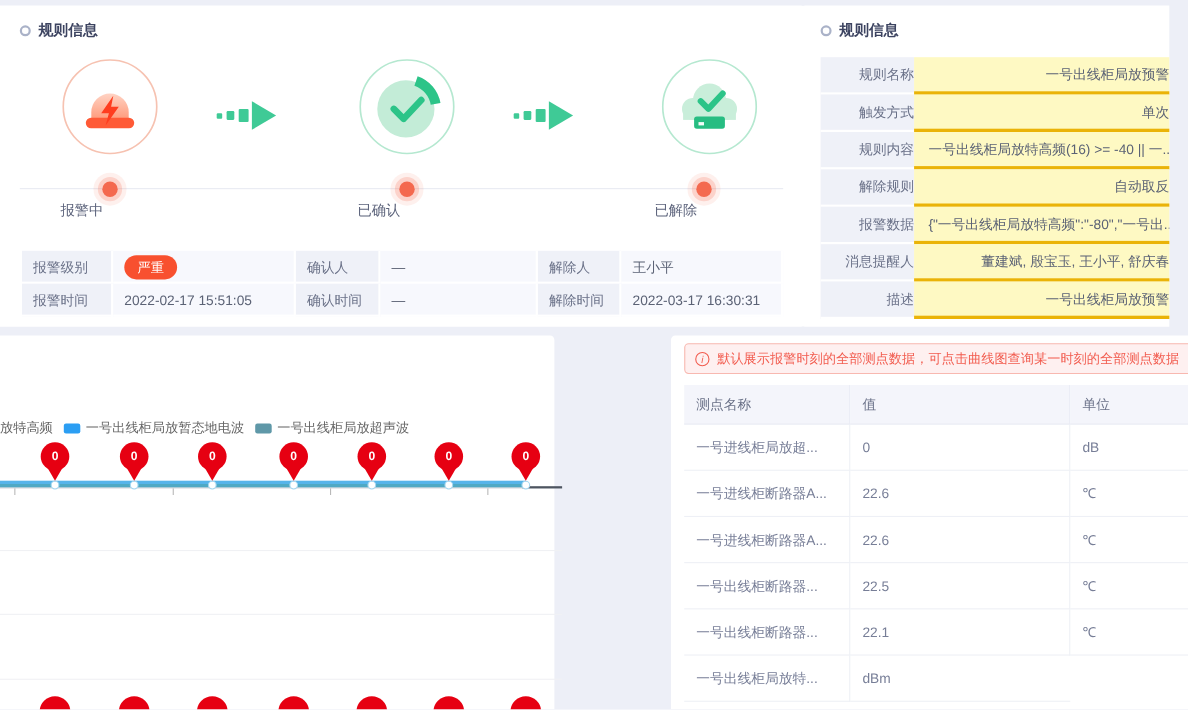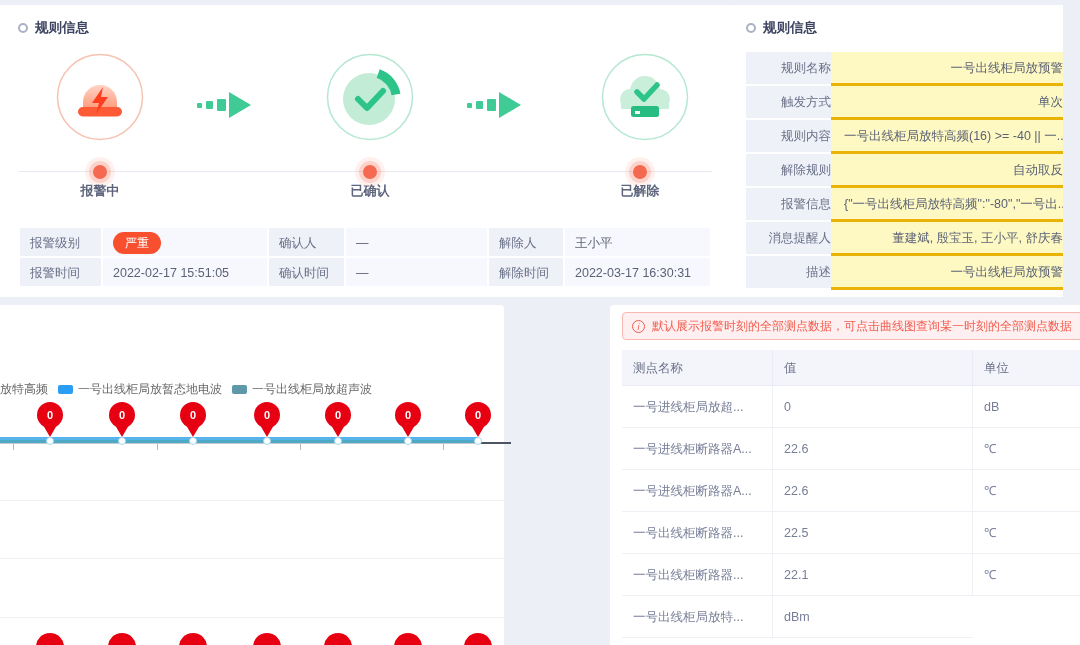--- a/index.html
+++ b/index.html
@@ -20,21 +20,21 @@
   .flow-arrow{position:absolute;top:87px;display:flex;align-items:center;}
   .flow-arrow .s1{width:5px;height:5px;background:#3fca96;border-radius:1px;margin-right:4px;}
   .flow-arrow .s2{width:7px;height:8px;background:#3fca96;border-radius:1px;margin-right:4px;}
   .flow-arrow .s3{width:9px;height:12px;background:#3fca96;border-radius:1px;margin-right:3px;}
   .flow-arrow .head{width:0;height:0;border-left:22px solid #3fca96;
                     border-top:13px solid transparent;border-bottom:13px solid transparent;}
   
   .tl-line{position:absolute;left:18px;top:166px;width:694px;height:1px;background:#e8eaf2;}
   .tl-dot{position:absolute;top:160px;width:14px;height:14px;border-radius:50%;background:#f4694f;
           box-shadow:0 0 0 4px rgba(244,105,79,.22),0 0 0 8px rgba(244,105,79,.10);}
-  .tl-label{position:absolute;top:177px;width:90px;text-align:center;font-size:13px;color:#5d647c;font-weight:bold;}
+  .tl-label{position:absolute;top:177px;width:90px;font-size:13px;color:#5d647c;}
 
   
   .detail-table{position:absolute;left:20px;top:223px;width:692px;display:grid;
                 grid-template-columns:83px 166px 77px 143px 76px 147px;}
   .dcell{height:30px;line-height:30px;font-size:12.5px;border-right:2px solid #fff;
          border-bottom:2px solid #fff;padding-left:10px;box-sizing:border-box;
          white-space:nowrap;overflow:hidden;}
   .dlabel{background:#eff1f8;color:#6a7188;}
   .dvalue{background:#f7f8fd;color:#5b6275;}
   .badge{display:inline-block;background:#f8502f;color:#fff;border-radius:11px;padding:0 12px;
@@ -188,21 +188,21 @@
       </div>
       <div class="rule-row">
         <span class="rlabel">规则内容</span>
         <span class="rvalue">一号出线柜局放特高频(16) &gt;= -40 || 一...</span>
       </div>
       <div class="rule-row">
         <span class="rlabel">解除规则</span>
         <span class="rvalue">自动取反</span>
       </div>
       <div class="rule-row">
-        <span class="rlabel">报警信息</span>
+        <span class="rlabel">报警数据</span>
         <span class="rvalue">{"一号出线柜局放特高频":"-80","一号出...</span>
       </div>
       <div class="rule-row">
         <span class="rlabel">消息提醒人</span>
         <span class="rvalue">董建斌, 殷宝玉, 王小平, 舒庆春</span>
       </div>
       <div class="rule-row">
         <span class="rlabel">描述</span>
         <span class="rvalue">一号出线柜局放预警</span>
       </div>

